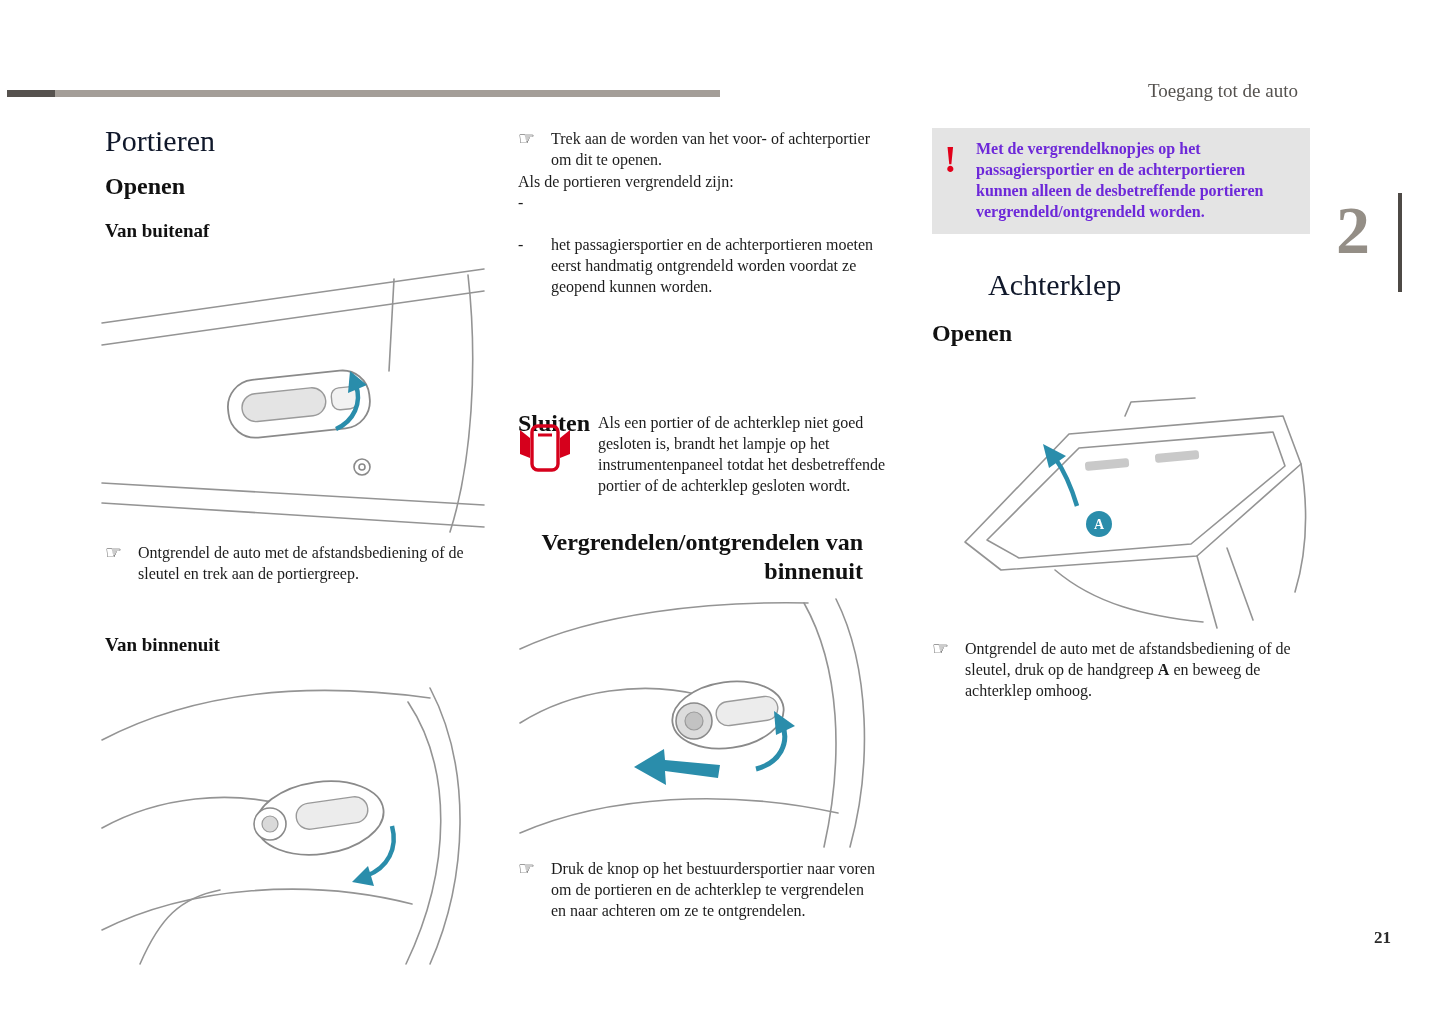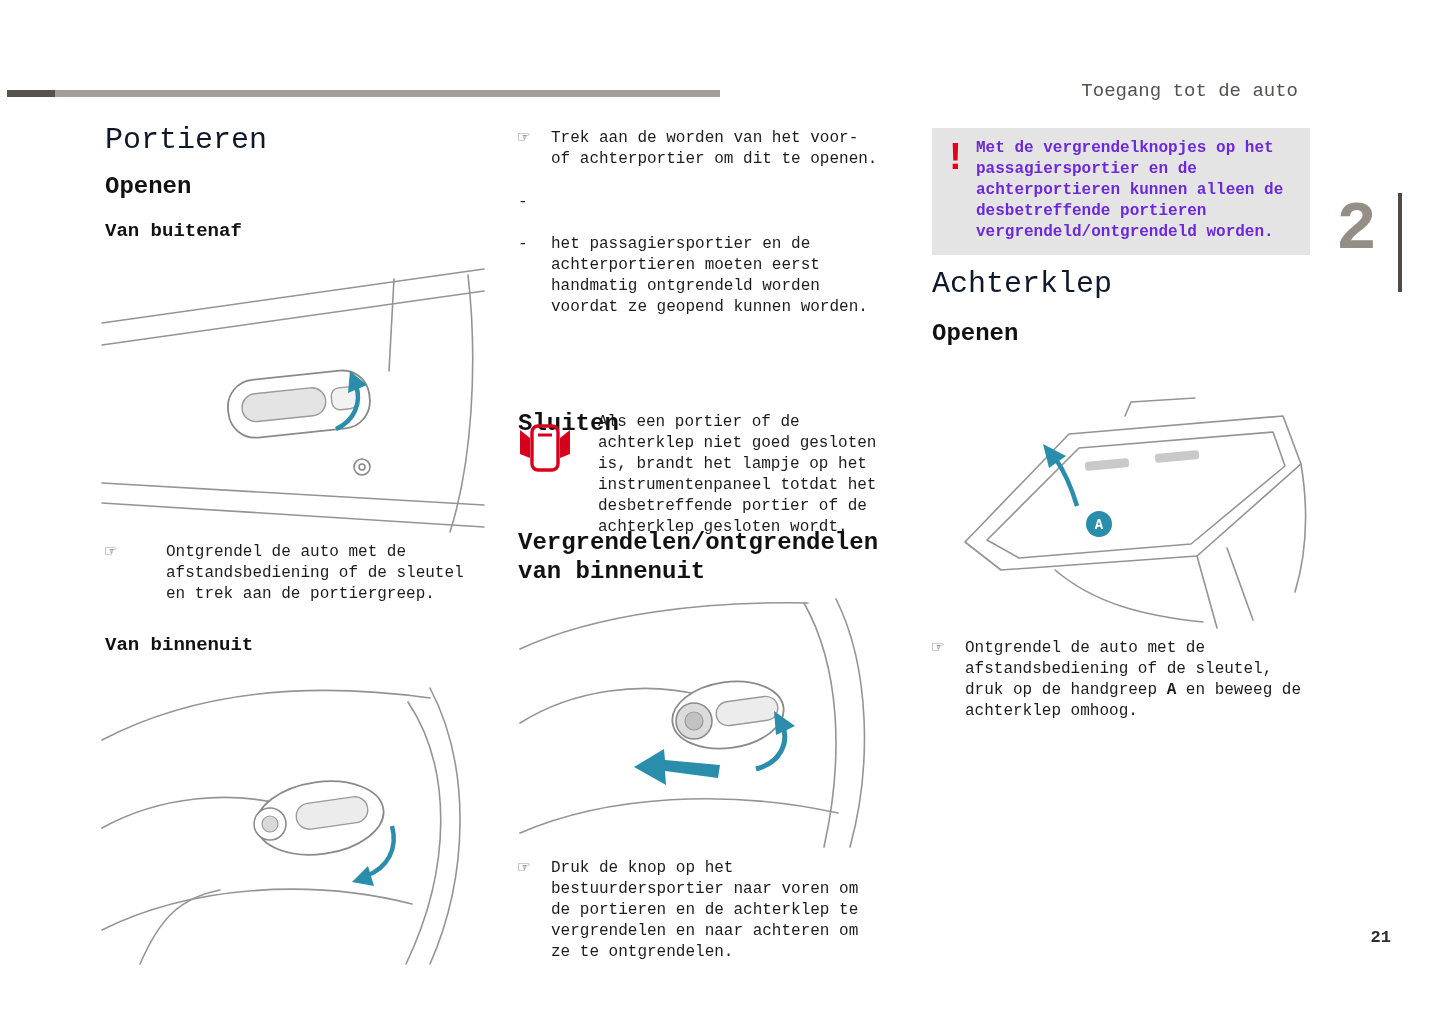--- a/index.html
+++ b/index.html
@@ -1,18 +1,18 @@
 <!DOCTYPE html>
 <html><head>
 <meta charset="utf-8">
 <style>
   html,body{margin:0;padding:0;background:#ffffff;}
   .page{
     position:relative;width:1433px;height:1019px;background:#fff;overflow:hidden;
-    font-family:Liberation Mono, monospace;color:#1c1c1c;border-radius:19px;
+    font-family:Liberation Serif, serif;color:#1c1c1c;border-radius:19px;
   }
   .abs{position:absolute;}
   .rule-top{
     left:7px;top:90px;width:713px;height:7px;
     background:linear-gradient(to right,#56524e 0,#56524e 48px,#a49e98 48px,#a49e98 100%);
   }
   .page-header{right:135px;top:80px;font-size:19px;color:#54514e;}
   .chapter-num{left:1336px;top:196px;font-size:68px;font-weight:bold;color:#948e86;line-height:1;}
   .chapter-line{left:1398px;top:193px;width:4px;height:99px;background:#4e4a46;}
   .h-gray{font-size:30px;color:#0f172a;line-height:1.1;}
@@ -69,21 +69,21 @@
       </g>
       <g stroke="#8a8a8a" stroke-width="1.6" fill="none">
         <circle cx="262" cy="214" r="8"></circle>
         <circle cx="262" cy="214" r="3"></circle>
       </g>
     </svg>
   </div>
 
   <div class="abs note" style="left:105px;top:542px;width:383px;">
     <span class="hand">☞</span>
-    <div class="body-text" style="width:350px;margin-left:28px;">Ontgrendel de auto met de afstandsbediening of de sleutel en trek aan de portiergreep.</div>
+    <div class="body-text" style="width:350px;">Ontgrendel de auto met de afstandsbediening of de sleutel en trek aan de portiergreep.</div>
   </div>
 
   <div class="abs h-sub" style="left:105px;top:634px;">Van binnenuit</div>
 
   <div class="abs" style="left:100px;top:668px;">
     <svg width="386" height="297" viewBox="0 0 386 297">
       <g stroke="#949494" stroke-width="1.6" fill="none" stroke-linecap="round">
         <path d="M2,72 C90,26 200,12 330,30"></path>
         <path d="M308,34 C352,100 352,200 306,296"></path>
         <path d="M330,20 C372,100 368,210 330,296"></path>
@@ -102,20 +102,21 @@
         <polygon points="252,214 274,218 268,198" fill="#2a8dab"></polygon>
       </g>
     </svg>
   </div>
 
   <div class="abs note" style="left:518px;top:128px;width:382px;">
     <span class="hand">☞</span>
     <div class="body-text" style="width:330px;">Trek aan de worden van het voor- of achterportier om dit te openen.</div>
   </div>
 
+  <div class="abs body-text" style="left:518px;top:171px;width:382px;">Als de portieren vergrendeld zijn:</div>
 
   <div class="abs dash-item" style="left:518px;top:192px;width:382px;">
     <span class="dash">-</span>
   </div>
   <div class="abs dash-item" style="left:518px;top:234px;width:382px;">
     <span class="dash">-</span>
     <div class="body-text" style="width:330px;">het passagiersportier en de achterportieren moeten eerst handmatig ontgrendeld worden voordat ze geopend kunnen worden.</div>
   </div>
 
   <div class="abs h-bold" style="left:518px;top:364px;margin-top:45px;">Sluiten</div>
@@ -125,21 +126,21 @@
       <svg width="54" height="56" viewBox="0 0 54 56">
         <path d="M20,6 h14 a6,6 0 0 1 6,6 v32 a6,6 0 0 1 -6,6 h-14 a6,6 0 0 1 -6,-6 v-32 a6,6 0 0 1 6,-6 Z" fill="none" stroke="#d6001c" stroke-width="3.4"></path>
         <path d="M20,15 h14" stroke="#d6001c" stroke-width="3" fill="none"></path>
         <polygon points="12,18 2,10 2,34 12,38" fill="#d6001c"></polygon>
         <polygon points="42,18 52,10 52,34 42,38" fill="#d6001c"></polygon>
       </svg>
     </div>
     <div class="body-text" style="width:292px;padding-left:10px;">Als een portier of de achterklep niet goed gesloten is, brandt het lampje op het instrumentenpaneel totdat het desbetreffende portier of de achterklep gesloten wordt.</div>
   </div>
 
-  <div class="abs h-bold" style="left:518px;top:528px;width:345px;">Vergrendelen/ontgrendelen van binnenuit</div>
+  <div class="abs h-bold" style="left:518px;top:528px;width:345px;text-align:right;">Vergrendelen/ontgrendelen van binnenuit</div>
 
   <div class="abs" style="left:518px;top:597px;">
     <svg width="382" height="252" viewBox="0 0 382 252">
       <g stroke="#949494" stroke-width="1.6" fill="none" stroke-linecap="round">
         <path d="M2,52 C80,16 190,4 290,6"></path>
         <path d="M286,6 C322,70 326,160 306,250"></path>
         <path d="M318,2 C352,70 354,170 332,250"></path>
         <path d="M2,126 C56,92 126,84 182,98"></path>
         <path d="M2,236 C90,198 210,192 320,216"></path>
       </g>
@@ -160,21 +161,21 @@
   <div class="abs note" style="left:518px;top:858px;width:382px;">
     <span class="hand">☞</span>
     <div class="body-text" style="width:330px;">Druk de knop op het bestuurdersportier naar voren om de portieren en de achterklep te vergrendelen en naar achteren om ze te ontgrendelen.</div>
   </div>
 
   <div class="abs warning-box">
     <div class="bang">!</div>
     <div class="warn-text">Met de vergrendelknopjes op het passagiersportier en de achterportieren kunnen alleen de desbetreffende portieren vergrendeld/ontgrendeld worden.</div>
   </div>
 
-  <div class="abs h-gray" style="left:932px;top:268px;">Achterklep</div>
+  <div class="abs h-gray" style="left:988px;top:268px;">Achterklep</div>
   <div class="abs h-bold" style="left:932px;top:319px;">Openen</div>
 
   <div class="abs" style="left:935px;top:372px;">
     <svg width="378" height="262" viewBox="0 0 378 262">
       <g stroke="#949494" stroke-width="1.6" fill="none" stroke-linecap="round" stroke-linejoin="round">
         <path d="M30,170 L134,62 L348,44 L366,92 L262,184 L66,198 Z" fill="#ffffff"></path>
         <path d="M52,168 L144,76 L338,60 L350,94 L256,172 L84,186 Z"></path>
         <path d="M262,184 L282,256"></path>
         <path d="M292,176 L318,248"></path>
         <path d="M120,198 C160,232 210,244 268,250"></path>

